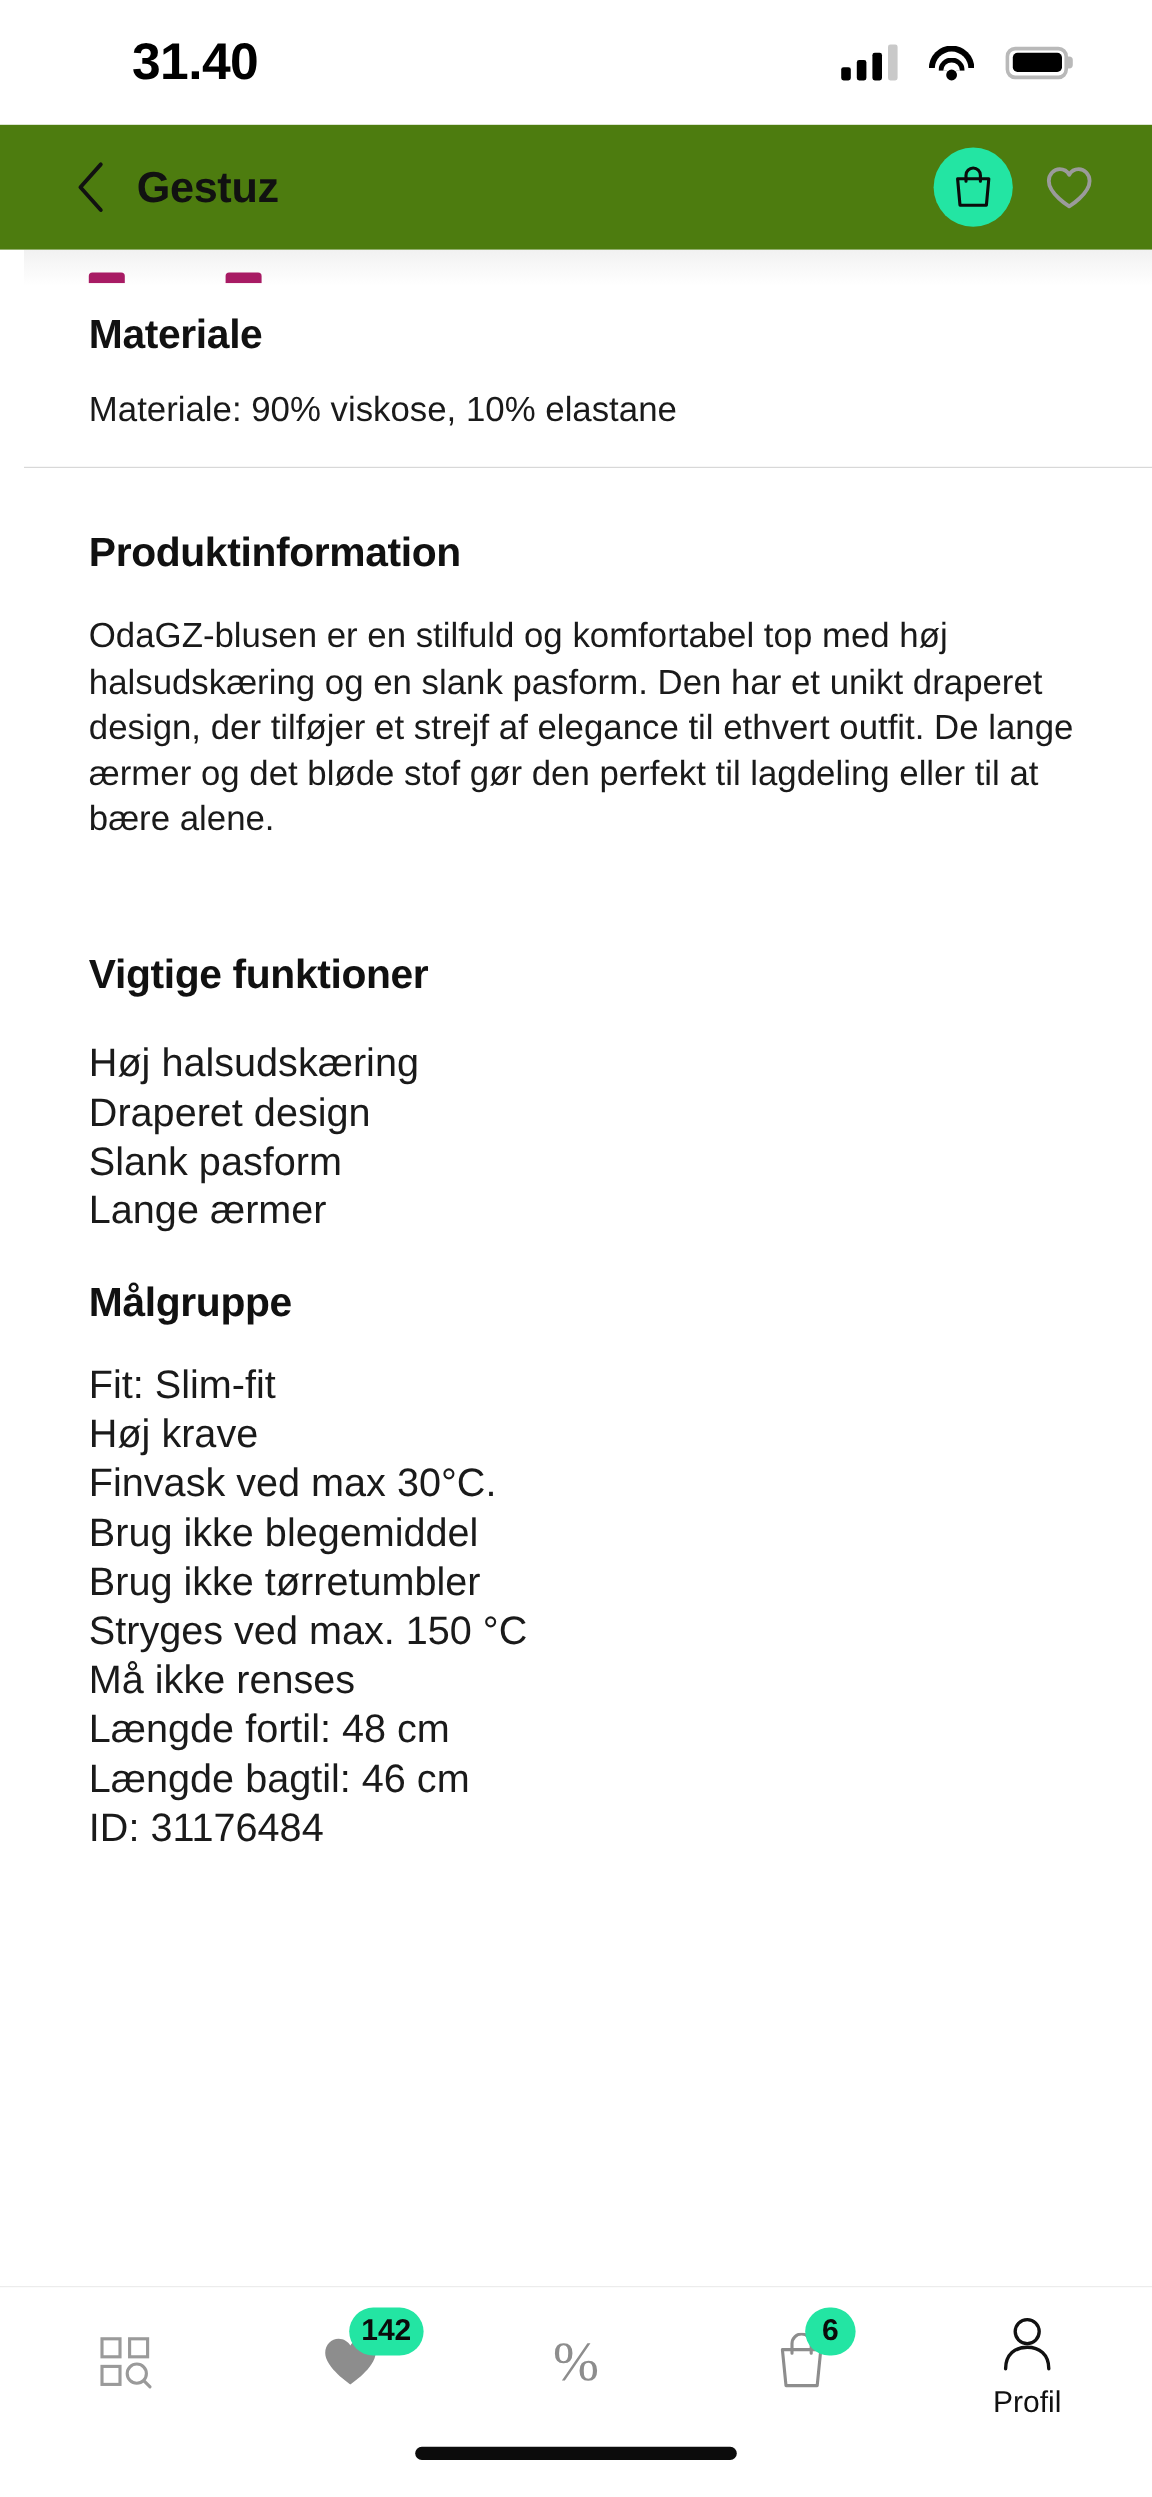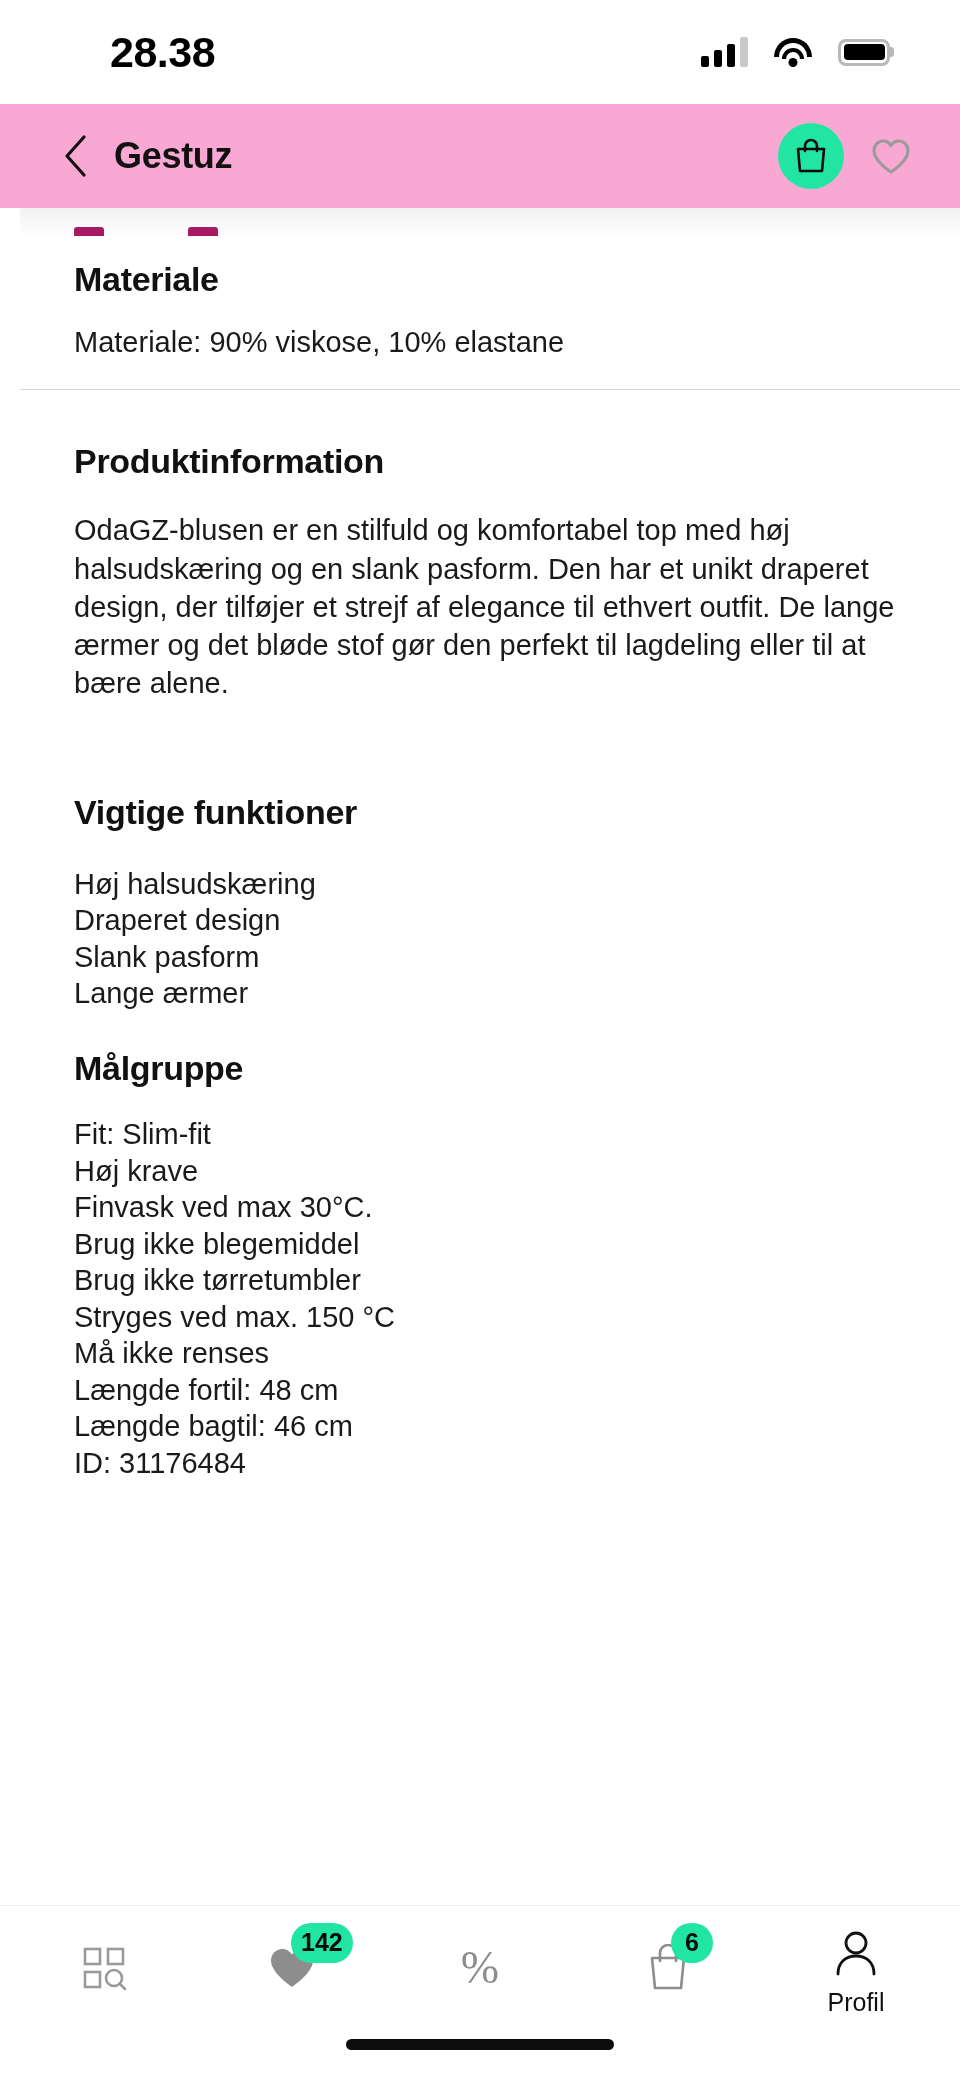--- a/index.html
+++ b/index.html
@@ -49,21 +49,21 @@
     border:3px solid #b9b9b9; border-radius:8px; padding:2.5px; }
   .battery .fill { width:100%; height:100%; background:#000; border-radius:4px; }
   .battery .cap { position:absolute; right:-7px; top:50%; transform:translateY(-50%);
     width:4px; height:10px; background:#b9b9b9; border-radius:0 3px 3px 0; }
 
   
   .navbar {
     height:104px; flex:0 0 104px;
     display:flex; align-items:center;
     padding:0 40px 0 52px;
-    background:#f9a8d4;
+    background:#4d7c0f;
     position:relative; z-index:5;
   }
   .back-btn {
     width:46px; height:46px; display:flex; align-items:center; justify-content:center;
     cursor:pointer; flex:0 0 auto;
   }
   .nav-title {
     font-size:36px; font-weight:700; color:#111; letter-spacing:-0.3px;
     margin-left:16px; flex:1 1 auto;
   }
@@ -97,21 +97,21 @@
   .block { padding:0 54px; }
   h2.sec-title {
     font-size:34px; font-weight:700; color:#111; letter-spacing:-0.3px;
   }
   p.body-text {
     font-size:29px; font-weight:400; color:#1a1a1a; line-height:1.32;
   }
   .divider { height:1px; background:#d8d8d8; width:100%; }
   .plain-list { list-style:none; }
   .plain-list li {
-    font-size:29px; color:#1a1a1a; line-height:1.12; padding:2px 0;
+    font-size:33px; color:#1a1a1a; line-height:1.12; padding:2px 0;
   }
 
   
   .tabbar {
     flex:0 0 130px; height:130px;
     display:flex; align-items:center;
     background:#ffffff; border-top:1px solid #ececec;
     padding:0 10px;
   }
   .tab {
@@ -137,21 +137,21 @@
     background:#fff; padding-top:4px;
   }
   .home-indicator { width:268px; height:11px; background:#0c0c0c; border-radius:8px; }
 </style>
 </head>
 <body>
 
 <div class="phone">
 
   <div class="statusbar">
-    <div class="status-time">28.38</div>
+    <div class="status-time">31.40</div>
     <div class="status-icons">
       <div class="signal">
         <i class="b1"></i>
           <i class="b2"></i>
           <i class="b3"></i>
           <i class="b4"></i>
       </div>
       <div class="wifi">
         <span class="w1"></span>
           <span class="w2"></span>

